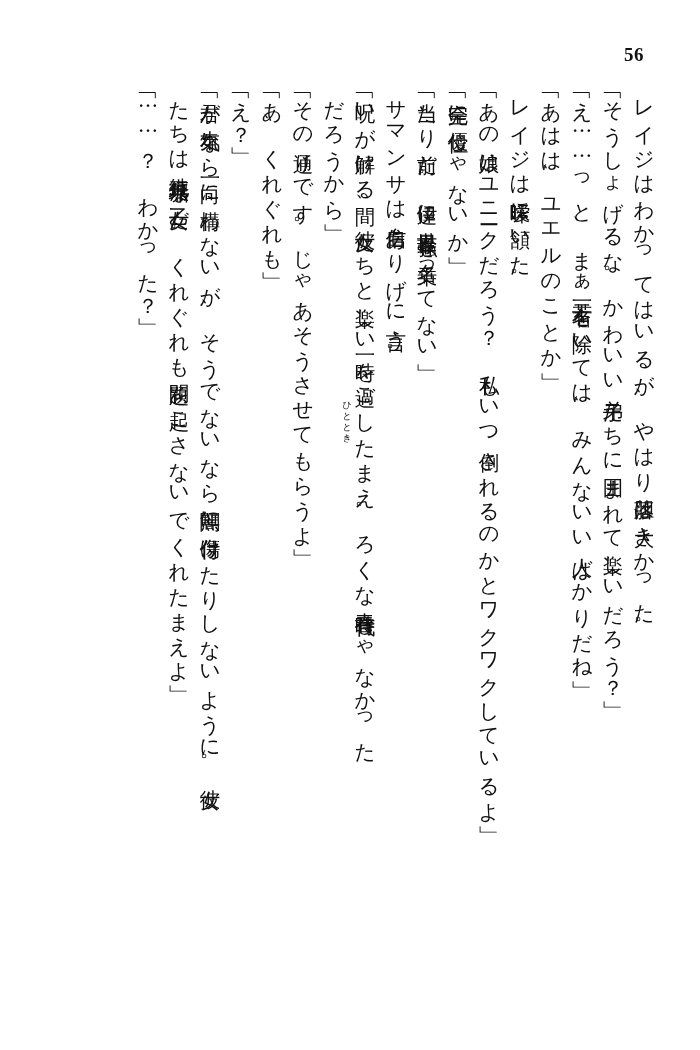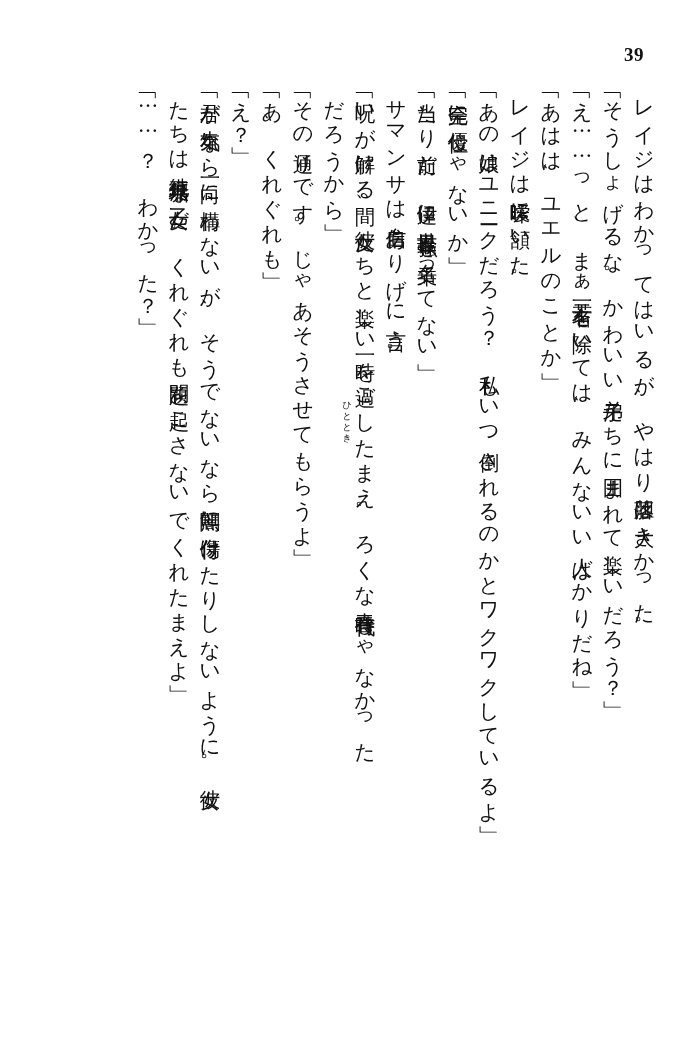--- a/index.html
+++ b/index.html
@@ -69,21 +69,21 @@
     letter-spacing: 0.5px;
     color: #111;
     line-height: 1;
   }
 </style>
 </head>
 <body>
 
 <div id="page">
 
-  <div id="page-number">39</div>
+  <div id="page-number">56</div>
 
   <div id="text-body">
       <div class="line">レイジはわかってはいるが、やはり落胆は大きかった。</div>
       <div class="line">「そうしょげるな。かわいい弟子たちに囲まれて楽しいだろう？」</div>
       <div class="line">「え……っと、まぁ若干一名を除いては、みんないい人ばかりだね」</div>
       <div class="line">「あはは、ユエルのことか」</div>
       <div class="line">レイジは曖昧に頷いた。</div>
       <div class="line">「あの娘はユニークだろう？　私もいつ倒されるのかとワクワクしているよ」</div>
       <div class="line">「完全に優位じゃないか」</div>
       <div class="line">「当たり前だ。伊達に世界最強を名乗ってない」</div>

